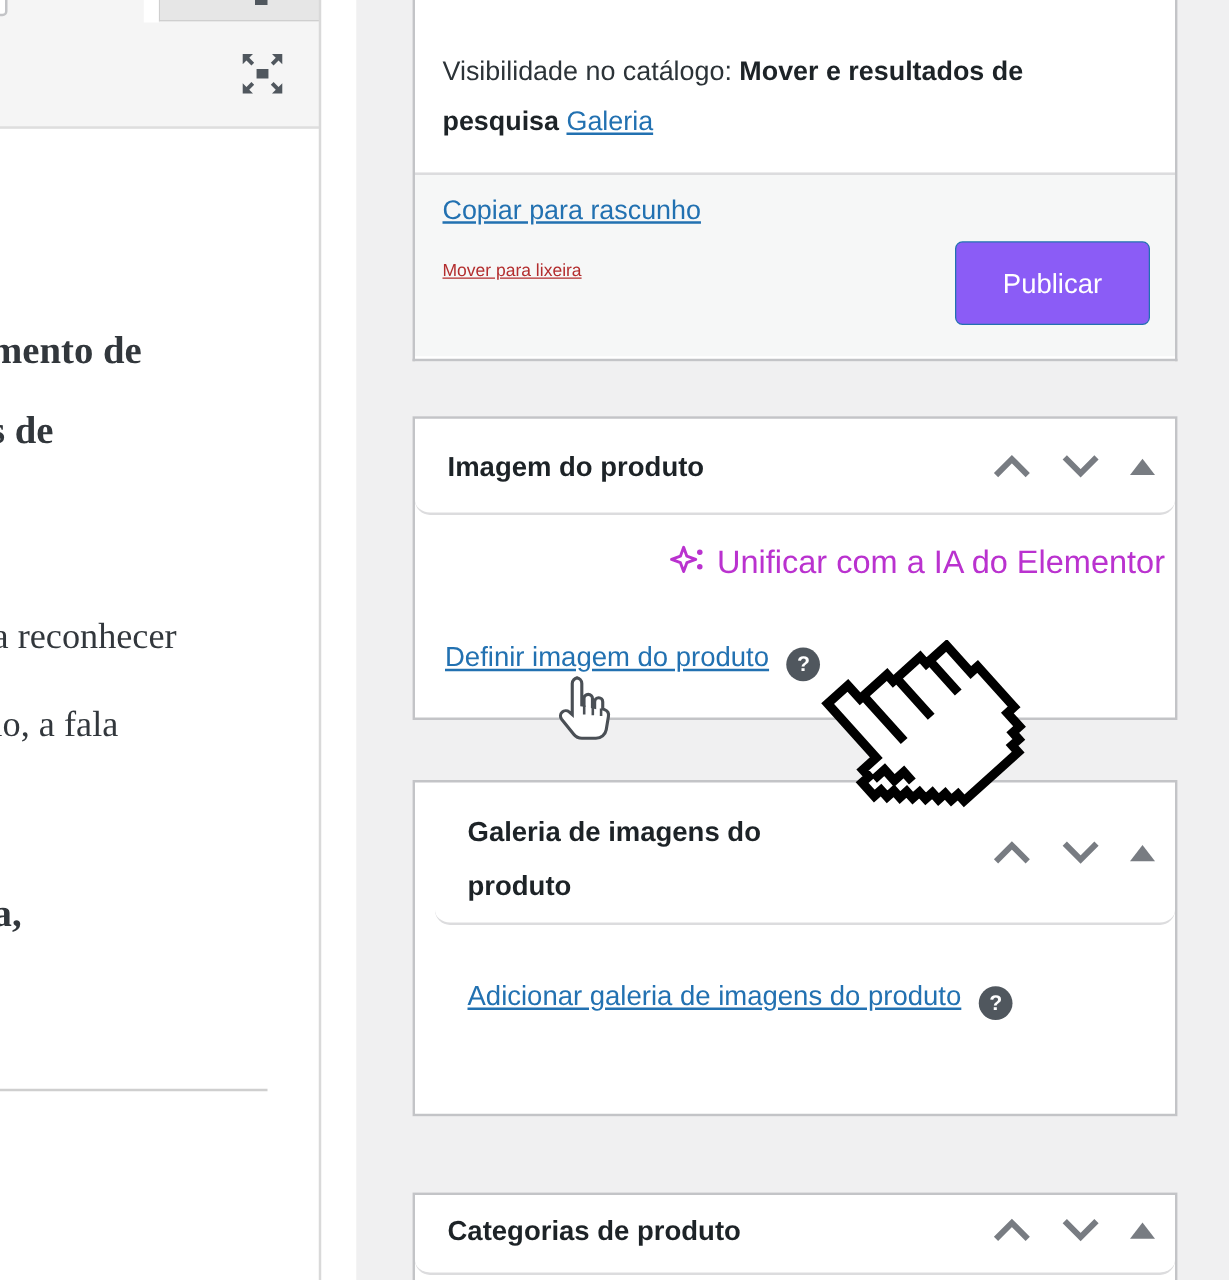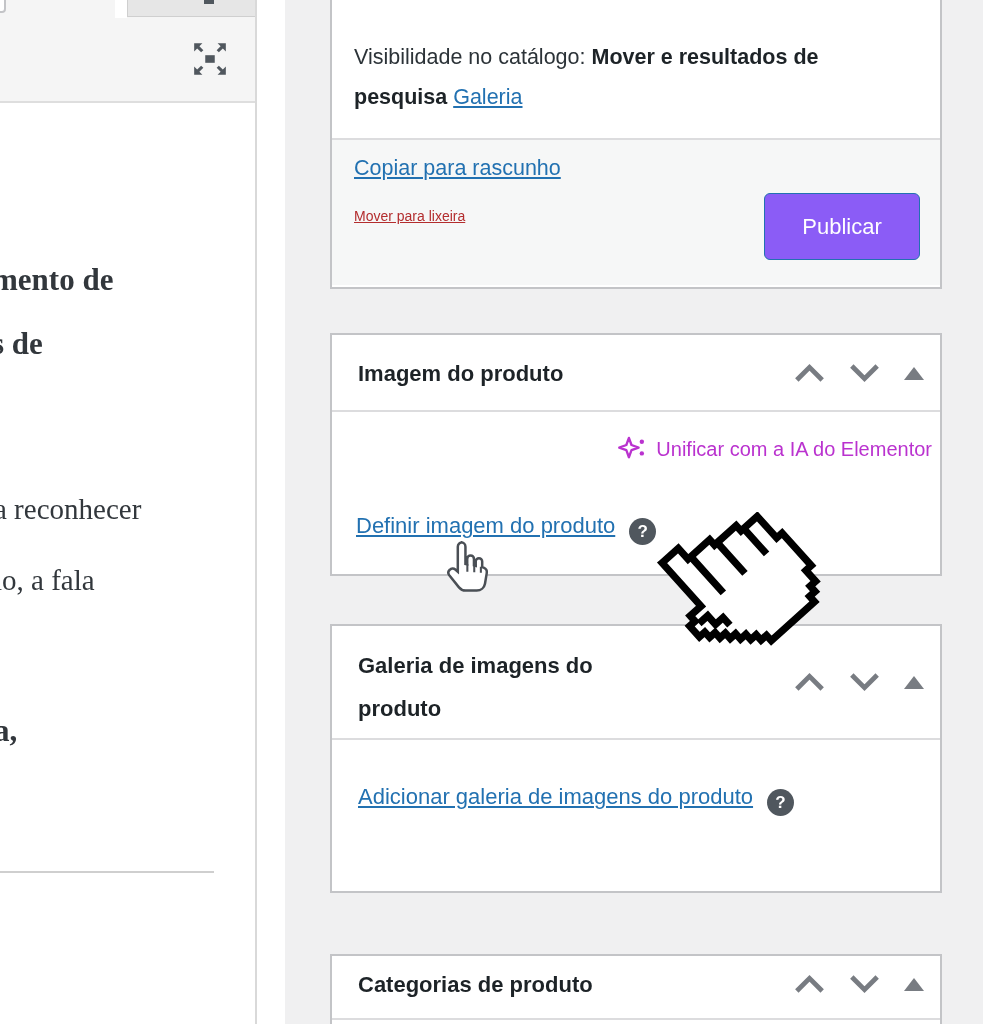--- a/index.html
+++ b/index.html
@@ -26,21 +26,21 @@
   .frag.b { font-weight:bold; font-size:31px; }
   .frag-0 { left:-8px; top:157px; }
   .frag-1 { left:-8px; top:221px; }
   .frag-2 { left:-6px; top:388px; font-size:29px; }
   .frag-3 { left:-6px; top:459px; font-size:29px; }
   .frag-4 { left:-6px; top:608px; font-size:33px; }
   .editor-hr { position:absolute; left:0; top:766px; width:214px; height:2px; background:#cfcfcf; }
 
   
   .panel { position:absolute; left:330px; width:612px; background:#fff; border:2px solid #c3c4c7; }
-  .panel-header { position:relative; border-bottom:2px solid #dcdcde; }
+  .panel-header { position:relative; border-bottom:2px solid #dcdcde;border-radius:12px; }
   .panel-title { font-size:22px; font-weight:600; color:#1d2327; line-height:30px; }
   .hdr-icons { position:absolute; right:16px; display:flex; align-items:center; gap:24px; }
   .hdr-icons svg { display:block; }
   .tri-up { width:0; height:0; border-left:10px solid transparent; border-right:10px solid transparent; border-bottom:13px solid #787c82; }
 
   a.blue { color:#2271b1; text-decoration:underline; }
   a.red  { color:#b32d2e; text-decoration:underline; }
 
   
   .panel-publish { top:-4px; height:293px; border-top:none; }
@@ -53,28 +53,28 @@
     background:#8b5cf6; color:#fff; font-size:22px; font-family:"Liberation Sans",sans-serif;
     border:1px solid #2271b1; border-radius:6px; cursor:pointer; }
 
   
   .panel-image { top:333px; height:243px; }
   .panel-image .panel-header { height:77px; }
   .panel-image .panel-title { position:absolute; left:26px; top:24px; }
   .panel-image .hdr-icons { top:28px; }
   .panel-image .panel-body { position:relative; height:160px; }
   .ai-row { position:absolute; right:8px; top:22px; display:flex; align-items:center; gap:9px;
-    color:#ba32cf; font-size:20px; white-space:nowrap; }
+    color:#ba32cf; font-size:26px; white-space:nowrap; }
   .set-image-row { position:absolute; left:24px; top:101px; font-size:22px; }
   .help-badge { display:inline-block; width:27px; height:27px; margin-left:14px; border-radius:50%;
     background:#50575e; color:#fff; font-size:17px; font-weight:bold; text-align:center;
     line-height:27px; vertical-align:-4px; font-family:"Liberation Sans",sans-serif; }
 
   
-  .panel-gallery { top:624px; height:269px; }
+  .panel-gallery { top:624px; height:269px;padding-left:16px; }
   .panel-gallery .panel-header { height:114px; }
   .panel-gallery .panel-title { position:absolute; left:26px; top:18px; width:300px; line-height:43px; }
   .panel-gallery .hdr-icons { top:46px; }
   .panel-gallery .panel-body { position:relative; height:114px;border-radius:16px; }
   .add-gallery-row { position:absolute; left:26px; top:34px; width:450px; font-size:22px; line-height:46px; }
 
   
   .panel-categories { top:954px; height:120px; }
   .panel-categories .panel-header { height:64px; }
   .panel-categories .panel-title { position:absolute; left:26px; top:14px; }

